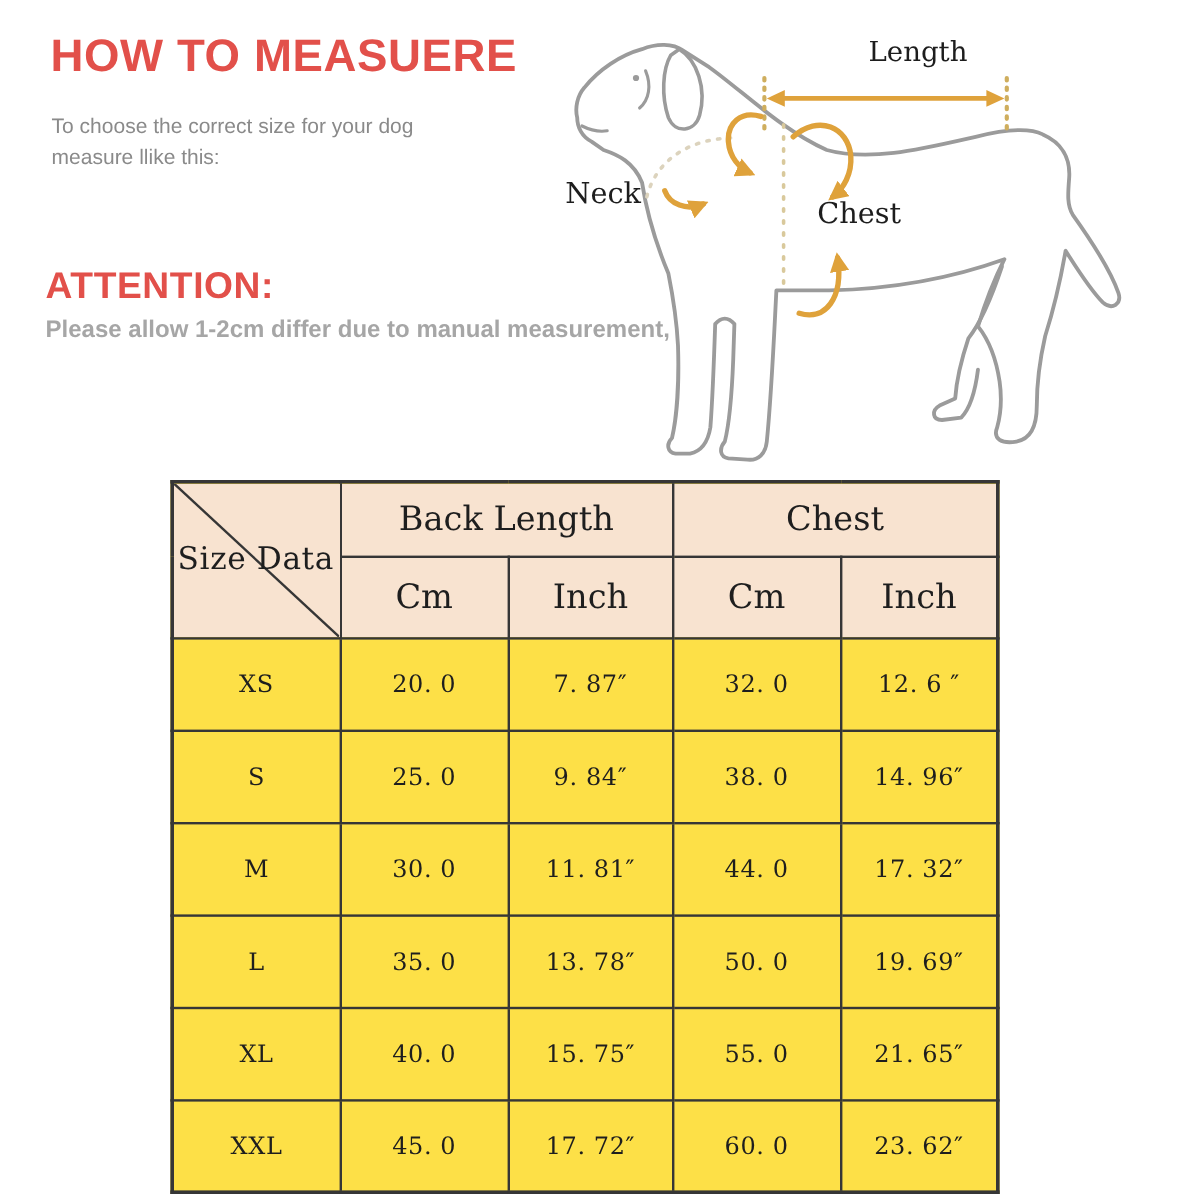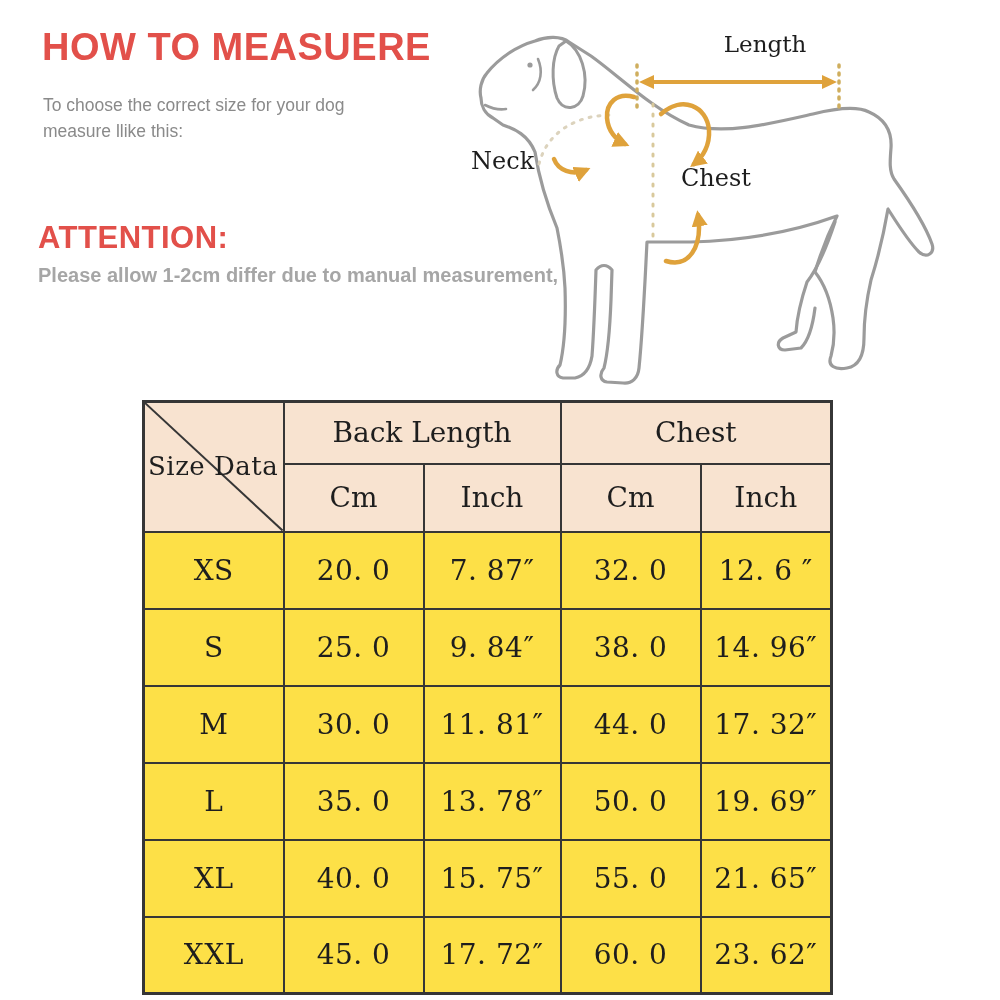--- a/index.html
+++ b/index.html
@@ -45,21 +45,21 @@
     border:3px solid #363636;
   }
   .size-table th,.size-table td{
     border:2px solid #363636;text-align:center;vertical-align:middle;
     font-weight:normal;padding:0;overflow:hidden;
   }
   .size-table tr.h1{height:62px;}
   .size-table tr.h2{height:68px;}
   .size-table tr.row{height:77px;}
   .size-table .hdr{background:#f8e3d0;font-size:28px;}
-  .size-table tr.row td{font-size:28px;letter-spacing:.5px;}
+  .size-table tr.row td{font-size:20px;letter-spacing:.5px;}
   td.corner{position:relative;background:#f8e3d0;}
   td.corner svg{position:absolute;left:0;top:0;width:100%;height:100%;display:block;}
   .corner-label{
     position:absolute;left:3px;top:50%;transform:translateY(-54%);
     font-size:26px;white-space:nowrap;letter-spacing:.5px;
   }
 </style>
 </head>
 <body>
 

